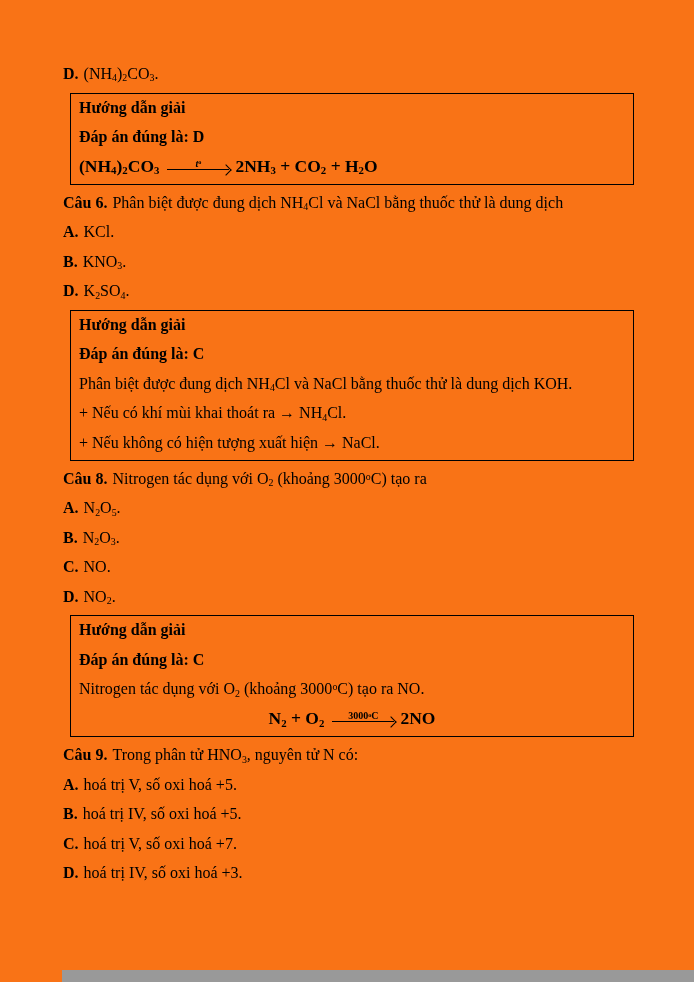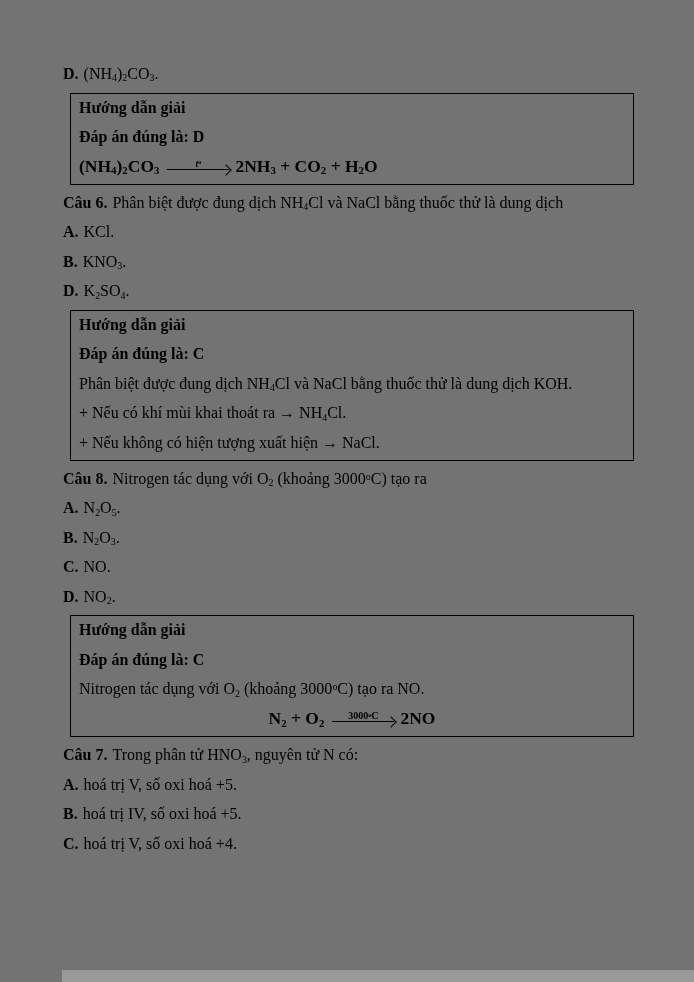--- a/index.html
+++ b/index.html
@@ -1,19 +1,19 @@
 <!DOCTYPE html>
 <html lang="vi"><head>
 <meta charset="utf-8">
 <style>
   html,body{margin:0;padding:0;background:#ffffff;}
   .page{
     position:relative;
     width:694px;height:982px;
-    background:#737373;
+    background:#f97316;
     color:#000000;
     font-family:"Liberation Serif","DejaVu Serif",serif;
     font-size:16px;
     box-sizing:border-box;
     padding:63px 60px 0 58px;
     overflow:hidden;
   }
   p.line{margin:0 0 8.5px 0;line-height:21px;}
   .indent{padding-left:5px;}
   b.lbl{font-weight:bold;margin-right:5px;}
@@ -81,21 +81,22 @@
   <p class="line indent"><b class="lbl">D.</b><span>NO<sub>2</sub>.</span></p>
 
   <div class="solution-box">
     <p class="line bold">Hướng dẫn giải</p>
     <p class="line bold">Đáp án đúng là: C</p>
     <p class="line">Nitrogen tác dụng với O<sub>2</sub> (khoảng 3000<sup>o</sup>C) tạo ra NO.</p>
     <p class="line eq-line eq-center"><span>N<sub>2</sub> + O<sub>2</sub></span><span class="rxn"><span class="rxn-lbl">3000<sup>o</sup>C</span><span class="rxn-line"></span></span><span>2NO</span></p>
   </div>
 
   <p class="line indent">
-    <b class="lbl">Câu 7.</b><span>Trong phân tử HNO<sub>3</sub>, nguyên tử N có:</span>
+    <b class="lbl">Câu 9.</b><span>Trong phân tử HNO<sub>3</sub>, nguyên tử N có:</span>
   </p>
   <p class="line indent"><b class="lbl">A.</b><span>hoá trị V, số oxi hoá +5.</span></p>
   <p class="line indent"><b class="lbl">B.</b><span>hoá trị IV, số oxi hoá +5.</span></p>
-  <p class="line indent"><b class="lbl">C.</b><span>hoá trị V, số oxi hoá +4.</span></p>
+  <p class="line indent"><b class="lbl">C.</b><span>hoá trị V, số oxi hoá +7.</span></p>
+  <p class="line indent"><b class="lbl">D.</b><span>hoá trị IV, số oxi hoá +3.</span></p>
 
   <div class="bottom-bar" style="background: rgb(153, 153, 153);"></div>
 
 </div>
 
 </body></html>

